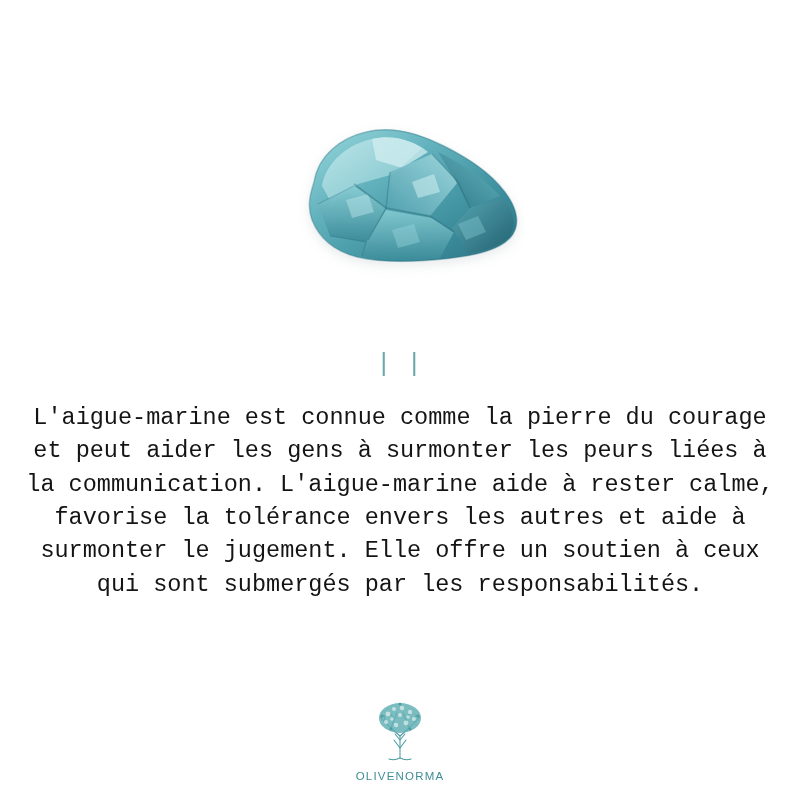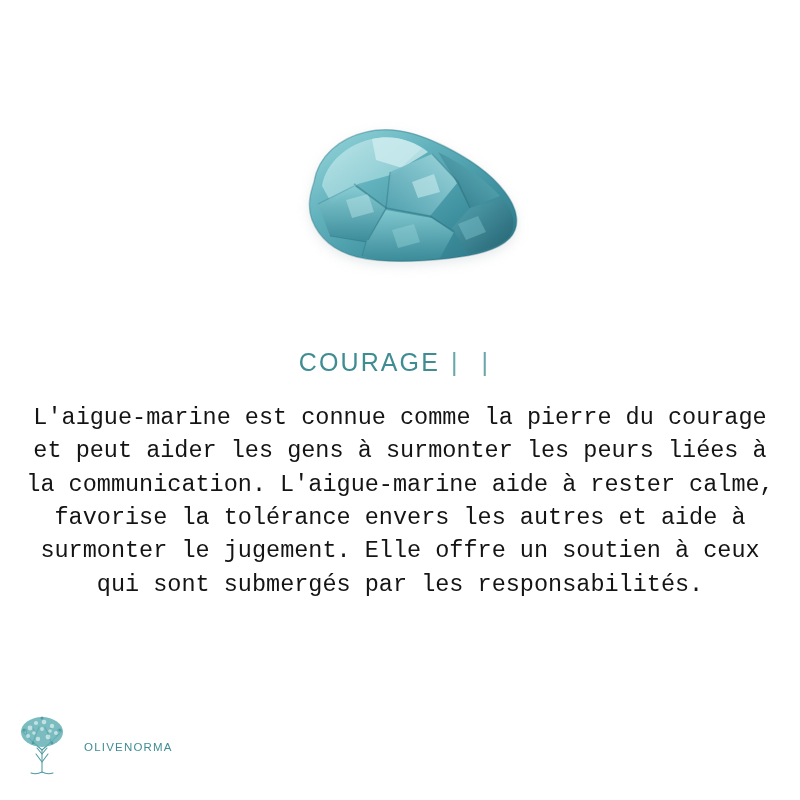--- a/index.html
+++ b/index.html
@@ -85,21 +85,21 @@
     color: #141414;
   }
 
   
   .logo-area {
     position: absolute;
     left: 0;
     bottom: 18px;
     width: 800px;
     display: flex;
-    flex-direction: row;
+    flex-direction: column;
     align-items: center;
   }
   .logo-mark {
     width: 84px;
     height: 72px;
     display: block;
   }
   .logo-text {
     margin-top: 2px;
     font-family: "Liberation Sans", sans-serif;
@@ -177,21 +177,20 @@
 
         <path d="M52 70 C56 44 78 26 104 20 C131 13 158 22 182 34 C206 46 228 60 243 80
                  C256 97 259 114 248 126 C236 139 210 144 182 147 C152 150 120 151 95 145
                  C72 139 57 126 50 108 C45 94 48 82 52 70 Z" fill="none" stroke="#2a7182" stroke-opacity="0.35" stroke-width="1.5"></path>
       </svg>
     </div>
   </div>
 
 
   <div class="keywords">
-    <span>COURAGE</span>
     <span class="kw-sep">|</span>
     <span class="kw-sep">|</span>
   </div>
 
   <p class="description">L'aigue-marine est connue comme la pierre du courage et peut aider les gens à surmonter les peurs liées à la communication. L'aigue-marine aide à rester calme, favorise la tolérance envers les autres et aide à surmonter le jugement. Elle offre un soutien à ceux qui sont submergés par les responsabilités.</p>
 
   <div class="logo-area">
     <svg class="logo-mark" viewBox="0 0 84 72" xmlns="http://www.w3.org/2000/svg">
       <g stroke="#4d9aa0" stroke-width="1.05" fill="none" stroke-linecap="round">
 

